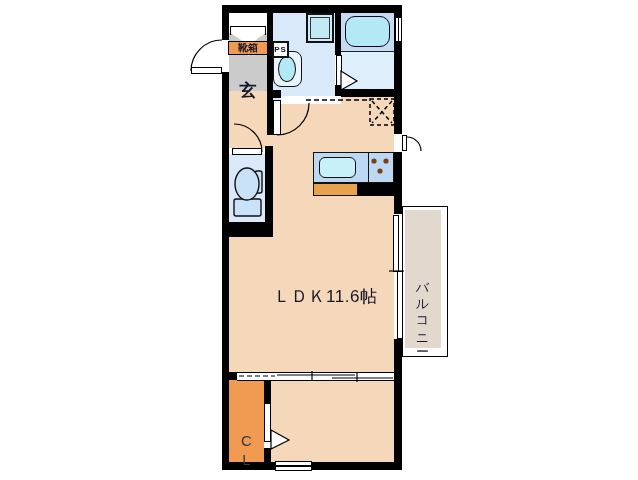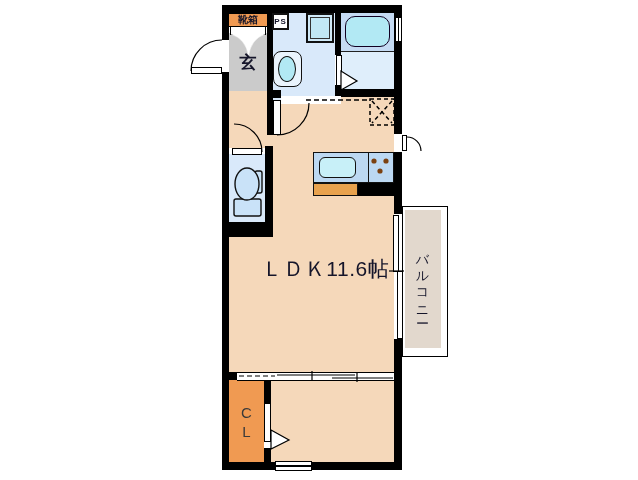--- a/index.html
+++ b/index.html
@@ -5,21 +5,21 @@
   html,body{margin:0;padding:0;background:#fff;}
   #plan{position:relative;width:638px;height:480px;background:#fff;overflow:hidden;
         font-family:"Liberation Sans","DejaVu Sans",sans-serif;}
   .abs{position:absolute;box-sizing:border-box;}
   
   .floor{z-index:10;}
   .fixture{z-index:15;}
   .wall{z-index:20;background:var(--wall,#000);}
   .opening{z-index:30;}
   svg.overlay{position:absolute;left:0;top:0;z-index:40;pointer-events:none;}
-  .label{z-index:50;color:#15152a;text-align:center;}
+  .label{z-index:50;color:#15152a;text-align:center;margin-top:28px;}
   
   .peach{background:var(--room_floor,#F5D8BA);}
   .orange{background:var(--accent_orange,#F09A52);}
   .wet{background:var(--wet_floor,#D9E9FA);}
   .bath-up{background:var(--bath_upper,#C5DBF3);border-bottom:1px solid #222;}
   .bath-low{background:var(--bath_lower,#DFEEFB);}
   .beige{background:var(--balcony_beige,#E2D8CD);}
   .white-box{background:#fff;border:1px solid #000;}
   .leaf{background:#fff;border:1px solid #000;}
 </style>
@@ -125,17 +125,17 @@
     <g fill="#7B4010">
       <circle cx="374" cy="161" r="2.6"></circle>
       <circle cx="386" cy="161" r="2.6"></circle>
       <circle cx="380" cy="171" r="2.6"></circle>
     </g>
   </svg>
 
   <div class="abs label" style="left:228px;top:13px;width:40px;height:14px;background:var(--accent_orange,#F09A52);border:1.5px solid #000;font-size:10px;font-weight:bold;line-height:12px;">靴箱</div>
   <div class="abs label" style="left:272px;top:13px;width:17px;height:17px;background:#fff;border:2px solid #111;font-size:8px;font-weight:bold;line-height:14px;letter-spacing:1px;">PS</div>
   <div class="abs label" style="left:236px;top:52px;width:24px;height:22px;font-size:17px;font-weight:bold;line-height:22px;">玄</div>
-  <div class="abs label" style="left:229px;top:256px;width:193px;height:26px;font-size:21px;line-height:26px;letter-spacing:0.5px;white-space:nowrap;">ＬＤＫ11.6帖</div>
+  <div class="abs label" style="left:229px;top:256px;width:193px;height:26px;font-size:17px;line-height:26px;letter-spacing:0.5px;white-space:nowrap;">ＬＤＫ11.6帖</div>
   <div class="abs label" style="left:412px;top:216px;width:20px;height:132px;font-size:13px;letter-spacing:3px;writing-mode:vertical-rl;text-orientation:upright;line-height:20px;">バルコニー</div>
   <div class="abs label" style="left:236px;top:398px;width:20px;height:50px;font-size:15px;color:#3a3a3a;writing-mode:vertical-rl;text-orientation:upright;letter-spacing:2px;line-height:20px;">CL</div>
 
 </div>
 
 </body></html>

